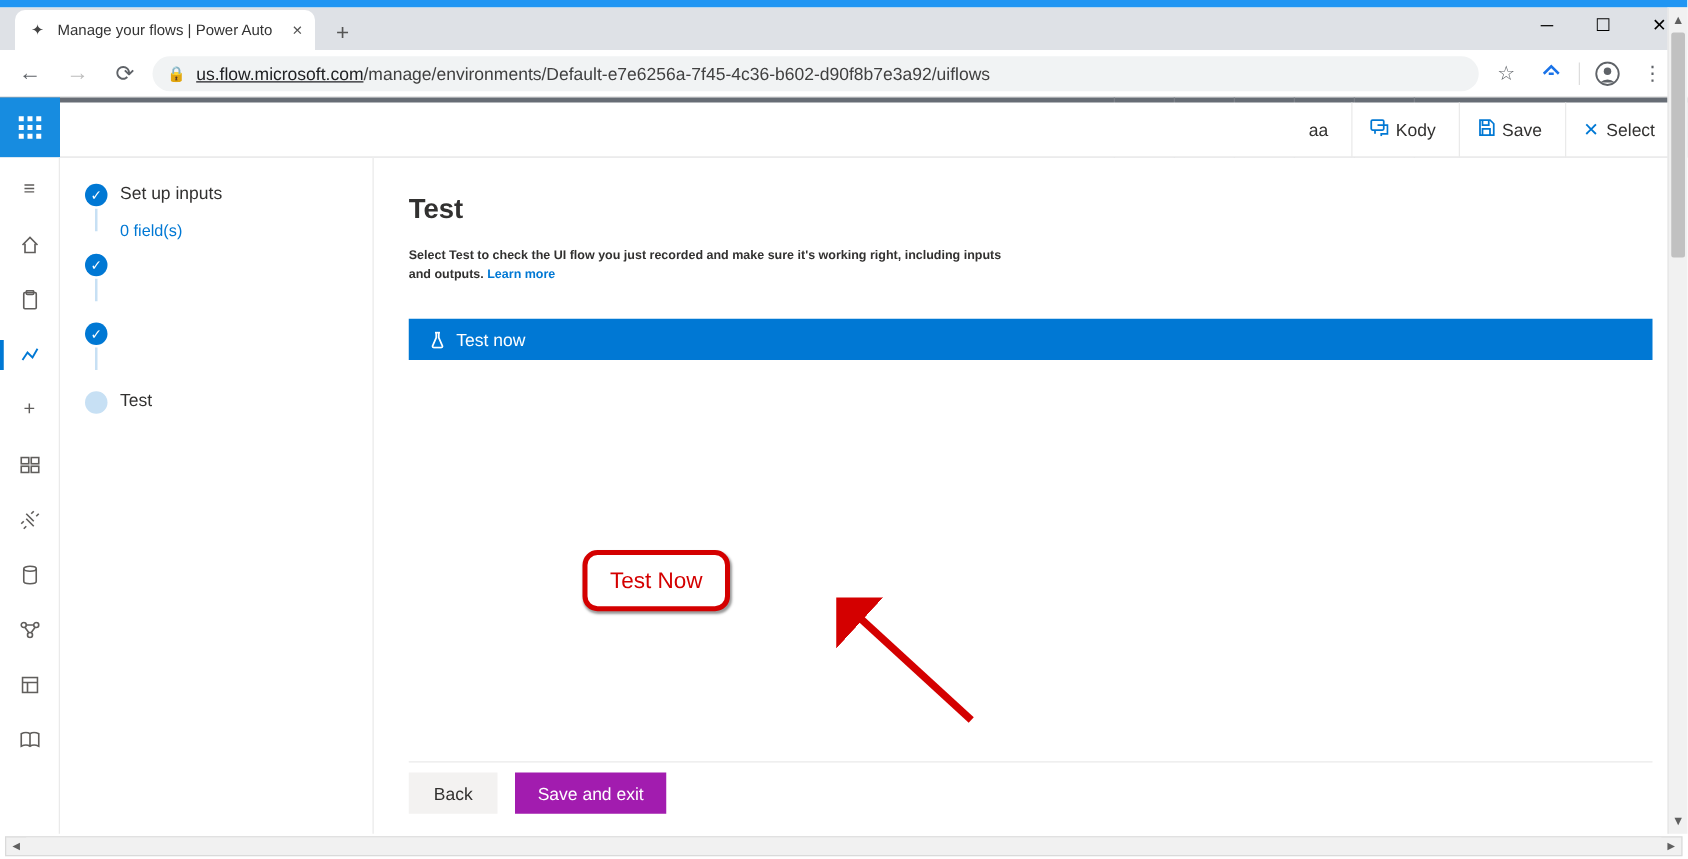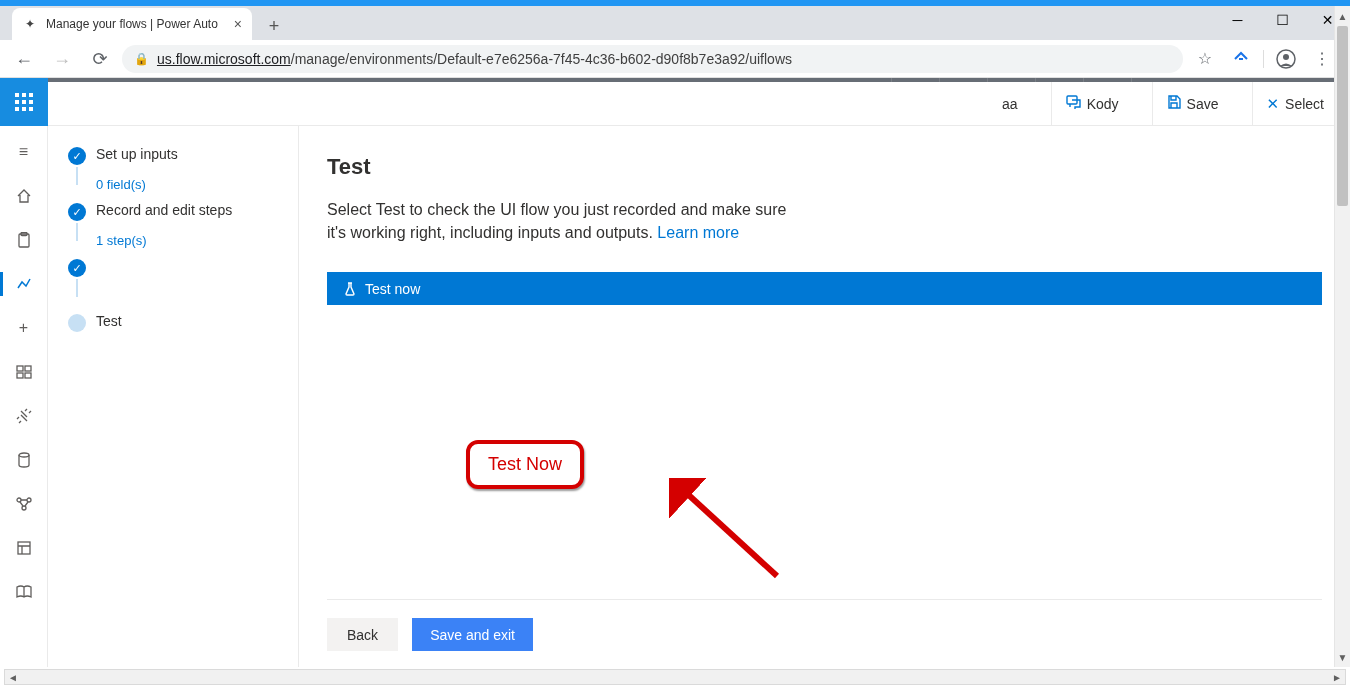--- a/index.html
+++ b/index.html
@@ -32,21 +32,21 @@
   .waffle-grid { display:grid; grid-template-columns:repeat(3,4px); grid-template-rows:repeat(3,4px); gap:3px;}
   .waffle-dot { background:#fff; width:4px; height:4px;}
   .brand { font-size:16px; font-weight:600; padding-left:16px; flex:0 0 auto;}
   .header-spacer { flex:1; }
   .hbtn { width:48px; height:48px; display:flex; align-items:center; justify-content:center; border-left:1px solid #7a7f86; color:#fff; font-size:16px;}
   .user-box { padding:0 10px 0 16px; border-left:1px solid #7a7f86; height:48px; display:flex; align-items:center; gap:10px; text-align:right;}
   .user-text { font-size:13px; line-height:1.2; text-align:right;}
   .avatar { width:32px; height:32px; border-radius:50%; background:#8a8f96; display:flex; align-items:center; justify-content:center;}
 
   
-  .cmd-bar { height:44px; border-bottom:1px solid #eaeaea; display:flex; align-items:center; justify-content:flex-end; padding:0 12px; gap:19px; background:#fff; margin-left:48px;}
+  .cmd-bar { height:44px; border-bottom:1px solid #eaeaea; display:flex; align-items:center; justify-content:flex-end; padding:0 12px; gap:4px; background:#fff; margin-left:48px;}
   .cmd-item { display:flex; align-items:center; gap:6px; padding:0 14px; height:44px; font-size:14px; color:#323130; border-left:1px solid #eaeaea;}
   .cmd-item.first { border-left:none; }
   .cmd-item .ico { color:#0078D4; font-size:15px;}
 
   
   .body { position:absolute; top:126px; left:0; right:0; bottom:20px; display:flex; background:#fff;}
   .rail { width:48px; background:#fff; border-right:1px solid #eaeaea; display:flex; flex-direction:column; align-items:center; padding-top:4px;}
   .rail-item { width:48px; height:44px; display:flex; align-items:center; justify-content:center; color:#605e5c; font-size:16px; position:relative;}
   .rail-item.active { color:#0078D4; }
   .rail-item.active::before { content:""; position:absolute; left:0; top:10px; bottom:10px; width:3px; background:#0078D4;}
@@ -55,28 +55,28 @@
   .step { display:flex; gap:10px; margin-bottom:10px;}
   .step-bullet { width:18px; height:18px; border-radius:50%; background:#0078D4; display:flex; align-items:center; justify-content:center; color:#fff; font-size:11px; flex-shrink:0; margin-top:1px;}
   .step-bullet.hollow { background:#C7E0F4;}
   .step-connector { width:2px; background:#C7E0F4; margin:2px 0 6px 8px; height:18px;}
   .step-title { font-size:14px; color:#323130;}
   .step-sub { font-size:13px; color:#0078D4; margin-top:4px;}
   .step-block { display:flex; flex-direction:column;gap:11px;}
 
   .main { flex:1; position:relative; padding:28px 28px 0 28px; display:flex; flex-direction:column;}
   .h1 { font-size:22px; font-weight:600; color:#323130; margin-bottom:18px;}
-  .desc { font-size:16px; color:#323130; max-width:480px; line-height:1.45;}
+  .desc { font-size:10px; color:#323130; max-width:480px; line-height:1.45;font-weight:bold;}
   .desc a { color:#0078D4; text-decoration:none;}
   .btn-primary { background:#0078D4; color:#fff; border:none; height:33px; padding:0 16px; font-size:14px; display:inline-flex; align-items:center; gap:8px; margin-top:28px; cursor:pointer;}
   .btn-primary .flask { width:14px; height:14px; display:inline-flex; align-items:center; justify-content:center;}
 
-  .footer { position:absolute; left:28px; right:28px; bottom:16px; border-top:1px solid #eaeaea; padding-top:18px; display:flex; gap:14px;}
+  .footer { position:absolute; left:28px; right:28px; bottom:16px; border-top:1px solid #eaeaea; padding-top:8px; display:flex; gap:14px;}
   .btn-secondary { background:#f3f2f1; color:#323130; border:none; height:33px; padding:0 20px; font-size:14px;}
-  .btn-blue { background:#3b82f6; color:#fff; border:none; height:33px; padding:0 18px; font-size:14px;}
+  .btn-blue { background:#a21caf; color:#fff; border:none; height:33px; padding:0 18px; font-size:14px;}
 
   
   .anno-box { position:absolute; left:466px; top:440px; border:4px solid #d40000; border-radius:12px; background:#fff; padding:10px 18px; font-size:18px; color:#d40000; box-shadow:1px 2px 2px rgba(0,0,0,0.4);}
   .anno-arrow { position:absolute; left:370px; top:352px; width:120px; height:110px; pointer-events:none;}
 
   
   .hscroll { position:absolute; left:4px; right:4px; bottom:2px; height:16px; background:#f1f1f1; border:1px solid #dadada; display:flex; align-items:center;}
   .hscroll .arrow { width:16px; height:14px; display:flex; align-items:center; justify-content:center; color:#606060; font-size:10px;}
   .hscroll .track { flex:1; height:14px; background:#f1f1f1;}
 
@@ -254,24 +254,20 @@
       </div>
       <div class="step-block">
         <div class="step-title">Set up inputs</div>
         <div class="step-sub">0 field(s)</div>
       </div>
     </div>
     <div class="step">
       <div>
         <div class="step-bullet">✓</div>
         <div class="step-connector"></div>
-      </div>
-      <div class="step-block">
-        <div class="step-title">Record and edit steps</div>
-        <div class="step-sub">1 step(s)</div>
       </div>
     </div>
     <div class="step">
       <div>
         <div class="step-bullet">✓</div>
         <div class="step-connector"></div>
       </div>
     </div>
     <div class="step">
       <div>

